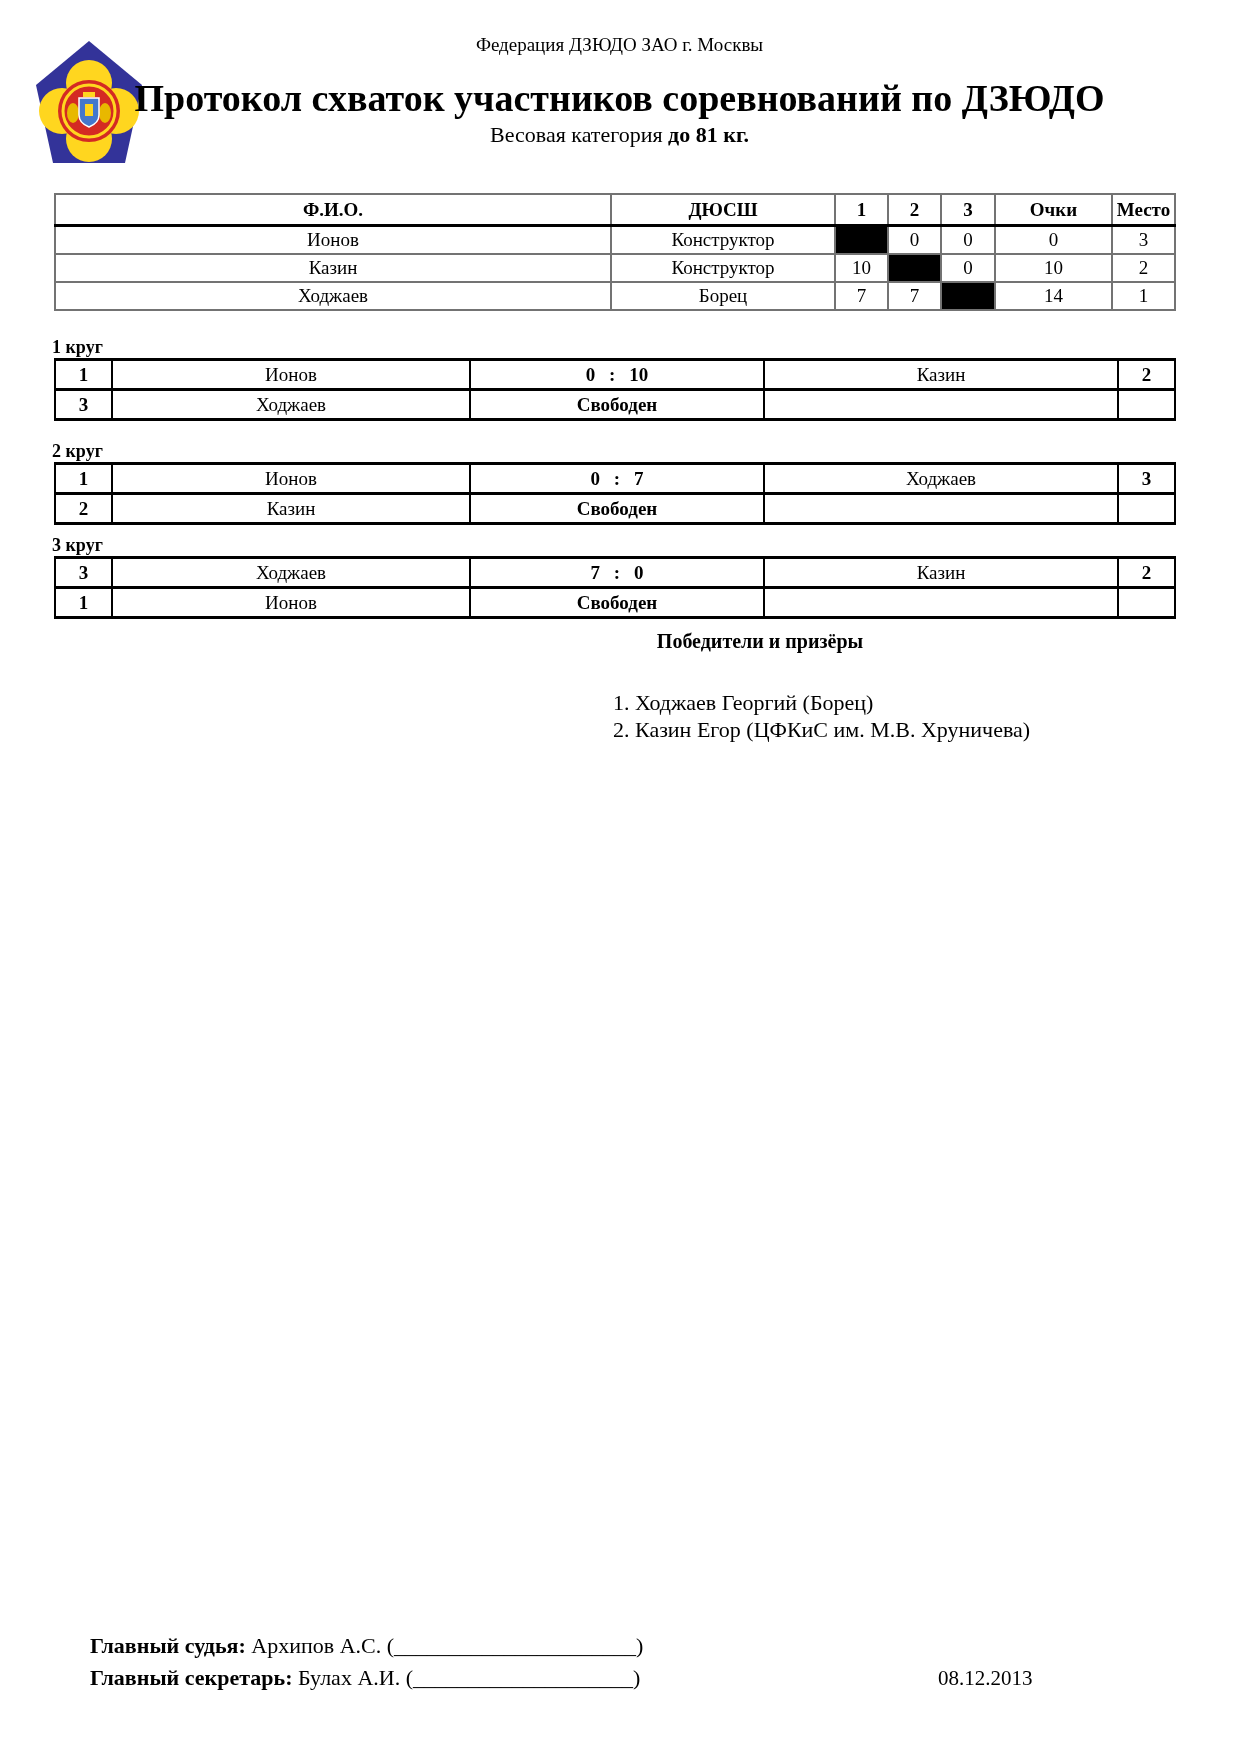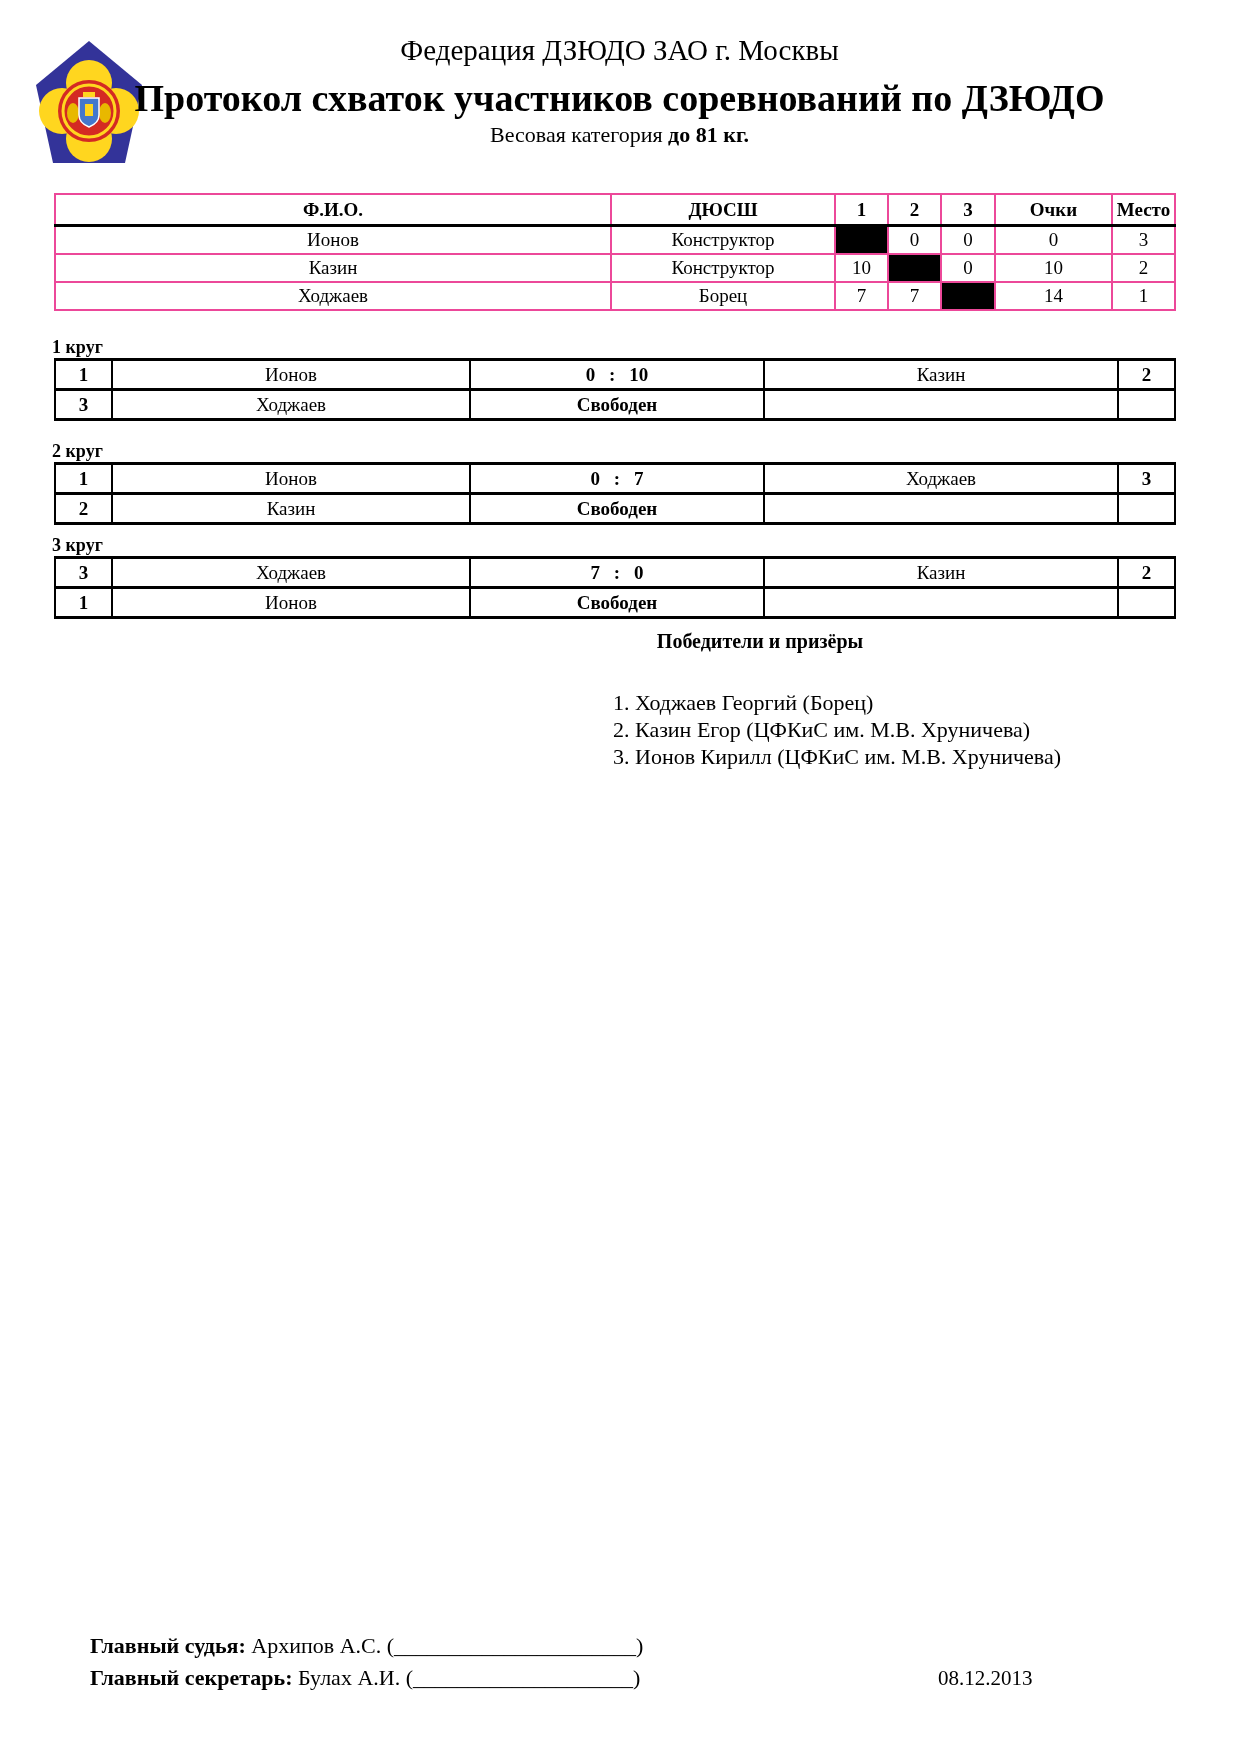--- a/index.html
+++ b/index.html
@@ -4,29 +4,29 @@
 <style>
   html,body {margin:0; padding:0; background:#ffffff;}
   .page {
     position:relative; width:1239px; height:1754px; background:#ffffff;
     font-family:"Liberation Serif", serif; color:#000; overflow:hidden;
   }
   .b {font-weight:bold;}
 
   
   .logo {position:absolute; left:36px; top:40px; width:106px; height:124px;}
-  .org {position:absolute; left:0; top:34px; width:100%; text-align:center; font-size:29px;}
+  .org {position:absolute; left:0; top:34px; width:100%; text-align:center; font-size:19px;}
   .doc-title {position:absolute; left:0; top:76px; width:100%; text-align:center; font-size:38px; font-weight:bold;}
   .weight {position:absolute; left:0; top:122px; width:100%; text-align:center; font-size:22px;}
 
   
   table {border-collapse:collapse; table-layout:fixed;}
   .mt {position:absolute; left:54px; top:193px; width:1120px;}
   .mt th, .mt td {
-    border:2px solid #ec4899; height:26px; padding:0;
+    border:2px solid #737373; height:26px; padding:0;
     text-align:center; vertical-align:middle; font-size:19px; overflow:hidden; white-space:nowrap;
   }
   .mt tr.hdr th {height:29px; border-bottom:3px solid #000; font-size:19px;}
   .black {background:#000;}
 
   
   .round-label {position:absolute; left:52px; font-size:18px; font-weight:bold;}
   .rt {position:absolute; left:54px; width:1120px;}
   .rt td {
     border:2px solid #000; border-top-width:3px; border-bottom-width:3px;
@@ -196,20 +196,19 @@
         <td></td>
         <td class="b"></td>
       </tr>
     </tbody>
   </table>
 
   <div class="winners-title">Победители и призёры</div>
   <div class="winners-list">
     <div>1. Ходжаев Георгий (Борец)</div>
     <div>2. Казин Егор (ЦФКиС им. М.В. Хруничева)</div>
-    <div>3. Ионов Кирилл (ЦФКиС им. М.В. Хруничева)</div>
   </div>
 
   <div class="judge-line"><span class="b">Главный судья: </span><span>Архипов А.С. (______________________)</span></div>
   <div class="secretary-line"><span class="b">Главный секретарь: </span><span>Булах А.И. (____________________)</span></div>
   <div class="date">08.12.2013</div>
 
 </div>
 
 </body></html>

